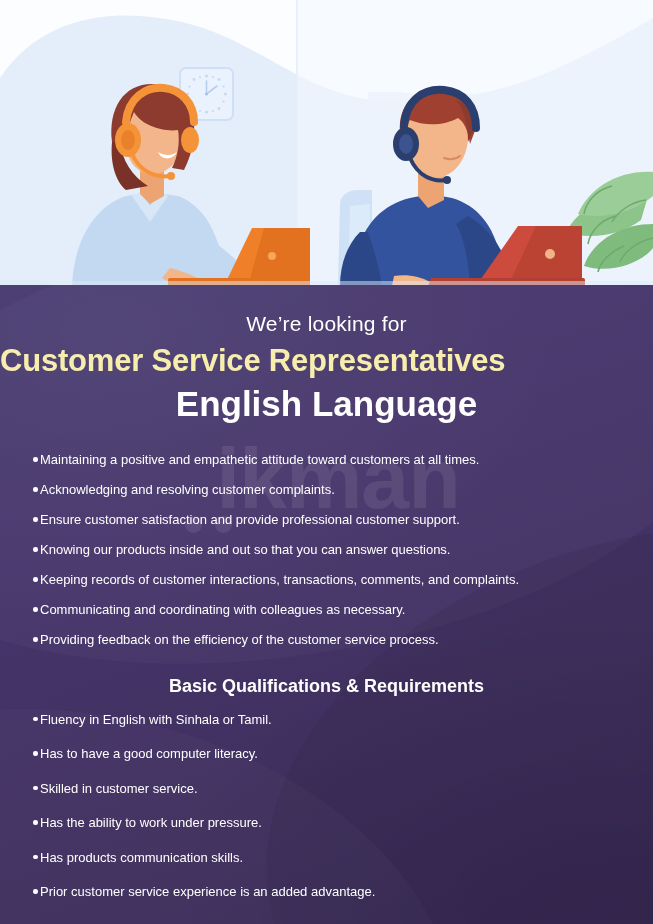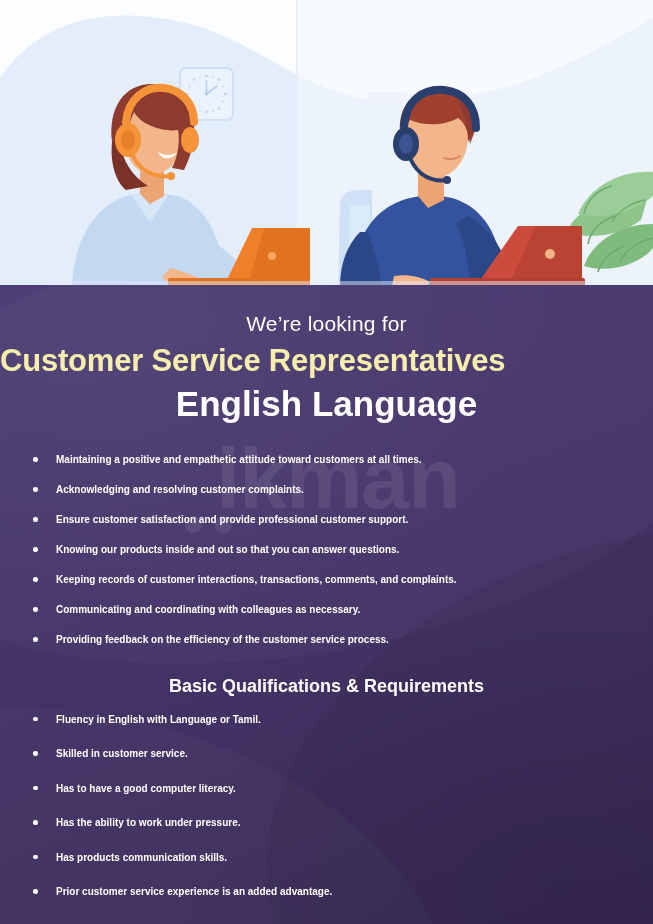--- a/index.html
+++ b/index.html
@@ -93,24 +93,24 @@
     color:#ffffff;
     font-size:35px;
     font-weight:bold;
     margin-top:5px;
   }
 
   ul.bullets { list-style:none; margin:0; padding:0; }
   ul.bullets li {
     position:relative;
     color:#ffffff;
-    font-size:10px;
-    font-weight:bold;
+    font-size:13px;
+    font-weight:normal;
     line-height:23.5px;
-    padding-left:56px;
+    padding-left:40px;
     margin-top:6px;
   }
   ul.bullets li::before {
     content:"";
     position:absolute;
     left:33px; top:9px;
     width:4.5px; height:4.5px;
     border-radius:50%;
     background:#ffffff;
   }
@@ -314,23 +314,23 @@
         <li>Ensure customer satisfaction and provide professional customer support.</li>
         <li>Knowing our products inside and out so that you can answer questions.</li>
         <li>Keeping records of customer interactions, transactions, comments, and complaints.</li>
         <li>Communicating and coordinating with colleagues as necessary.</li>
         <li>Providing feedback on the efficiency of the customer service process.</li>
       </ul>
 
       <h3 class="section-title">Basic Qualifications &amp; Requirements</h3>
 
       <ul class="bullets" id="quals">
-        <li>Fluency in English with Language or Tamil.</li>
+        <li>Fluency in English with Sinhala or Tamil.</li>
+        <li>Has to have a good computer literacy.</li>
         <li>Skilled in customer service.</li>
-        <li>Has to have a good computer literacy.</li>
         <li>Has the ability to work under pressure.</li>
         <li>Has products communication skills.</li>
         <li>Prior customer service experience is an added advantage.</li>
       </ul>
 
     </div>
   </div>
 </div>
 
 </body></html>

